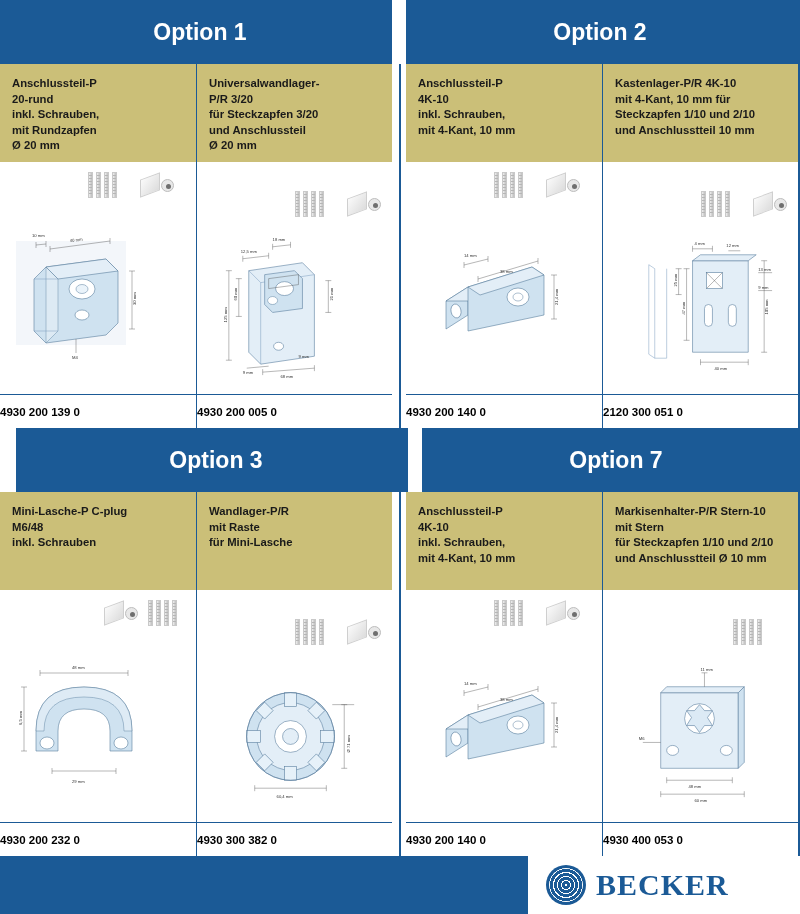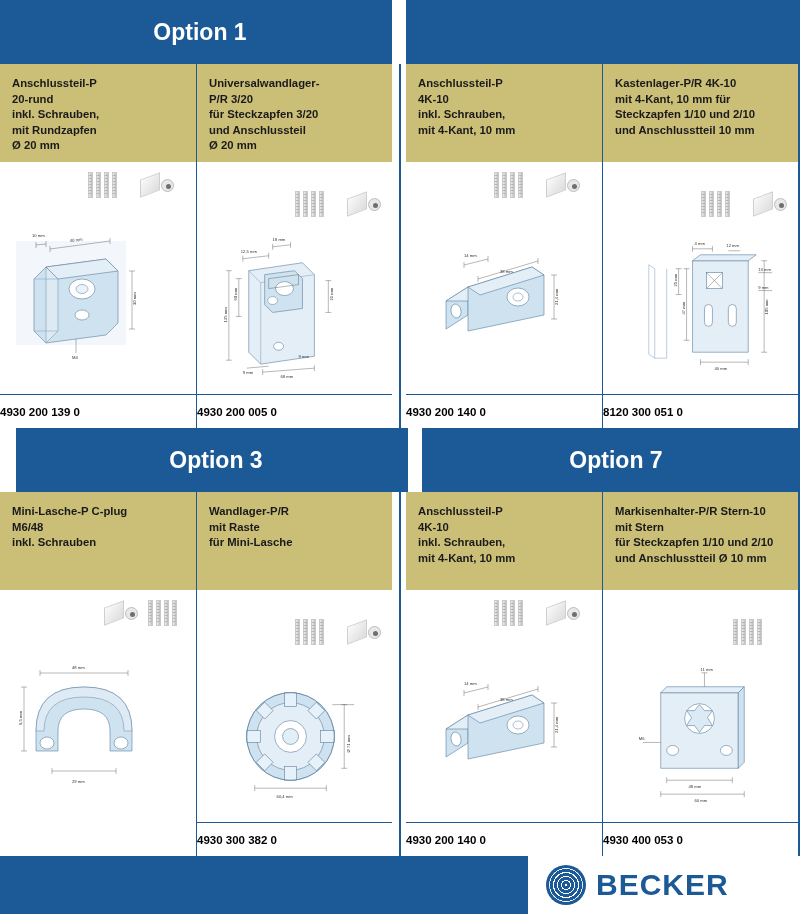--- a/index.html
+++ b/index.html
@@ -156,20 +156,21 @@
     background: #1b5a96;
   }
   .footer .logo-box {
     position: absolute;
     right: 0; top: 0;
     width: 272px; height: 58px;
     background: #ffffff;
     display: flex;
     align-items: center;
     padding-left: 18px;
+    font-family: Liberation Serif, serif;
   }
   .logo-mark {
     width: 40px; height: 40px; border-radius: 50%;
     background: #1b5a96;
     position: relative;
     margin-right: 10px;
     overflow: hidden;
   }
   .logo-mark:before {
     content: "";
@@ -193,20 +194,21 @@
   .hole { fill: #ffffff; stroke: #5b7f9e; stroke-width: 0.6; }
 </style>
 </head>
 <body>
 
 <div class="page">
 
   <div class="band top">
     <div class="opt left">Option 1</div>
     <div class="white-gap"></div>
+    <div class="opt right">Option 2</div>
   </div>
 
   <div class="frame-l"></div>
   <div class="frame-r"></div>
   <div class="vdivider"></div>
 
   <div class="quad q1">
     <div class="cols">
 
       <div class="col">
@@ -375,21 +377,21 @@
               <path class="ln" d="M70 40 L70 66 M67 40 L73 40 M67 66 L73 66"></path>
               <text class="dimv" x="68" y="58" transform="rotate(-90 68 58)">25 mm</text>
               <path class="ln" d="M78 40 L78 112 M75 40 L81 40 M75 112 L81 112"></path>
               <text class="dimv" x="76" y="86" transform="rotate(-90 76 86)">47 mm</text>
               <path class="ln" d="M156 32 L156 124 M153 32 L159 32 M153 124 L159 124"></path>
               <text class="dimv" x="160" y="86" transform="rotate(-90 160 86)">105 mm</text>
               <path class="ln" d="M92 134 L140 134 M92 131 L92 137 M140 131 L140 137"></path>
               <text class="dim" x="106" y="142">40 mm</text>
             </svg>
           </div>
-          <div class="partno">8120 300 051 0</div>
+          <div class="partno">2120 300 051 0</div>
         </div>
       </div>
     </div>
   </div>
 
   <div class="band mid">
     <div class="opt left">Option 3</div>
     <div class="white-gap"></div>
     <div class="opt right">Option 7</div>
   </div>
@@ -422,20 +424,21 @@
               <ellipse class="hole" cx="41" cy="96" rx="7" ry="6"></ellipse>
               <ellipse class="hole" cx="115" cy="96" rx="7" ry="6"></ellipse>
               <path class="ln" d="M34 26 L122 26 M34 23 L34 29 M122 23 L122 29"></path>
               <text class="dim" x="66" y="22">48 mm</text>
               <path class="ln" d="M18 40 L18 104 M15 40 L21 40 M15 104 L21 104"></path>
               <text class="dimv" x="16" y="78" transform="rotate(-90 16 78)">6,5 mm</text>
               <path class="ln" d="M46 124 L110 124 M46 121 L46 127 M110 121 L110 127"></path>
               <text class="dim" x="66" y="136">29 mm</text>
             </svg>
           </div>
+          <div class="partno">4930 200 232 0</div>
         </div>
       </div>
       <div class="col sep">
         <div class="capt">Wandlager-P/R<br>mit Raste<br>für Mini-Lasche</div>
         <div class="art">
           <div class="iconrow">
             <div class="screws" style="left:98px; top:4px;">
               <div class="screw"></div>
                 <div class="screw"></div>
                 <div class="screw"></div>

